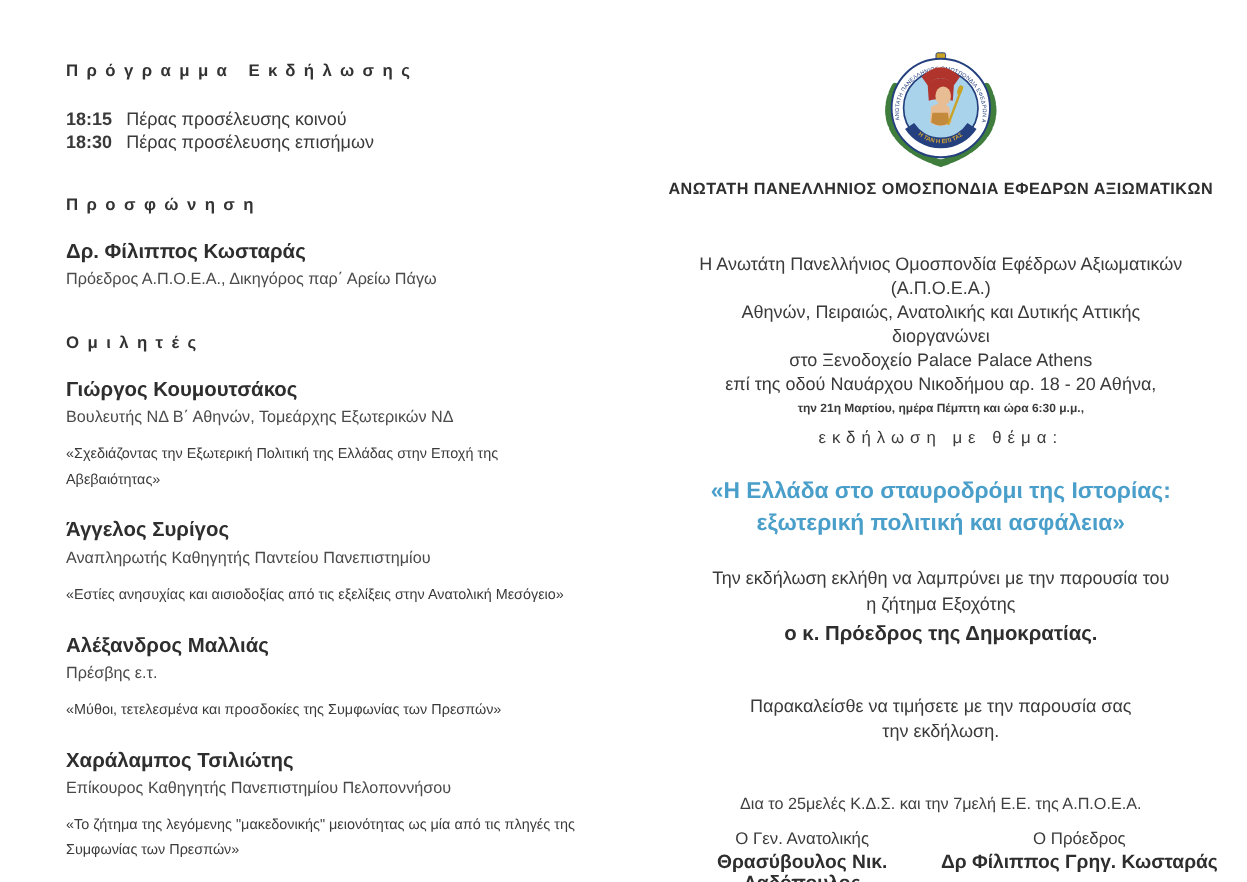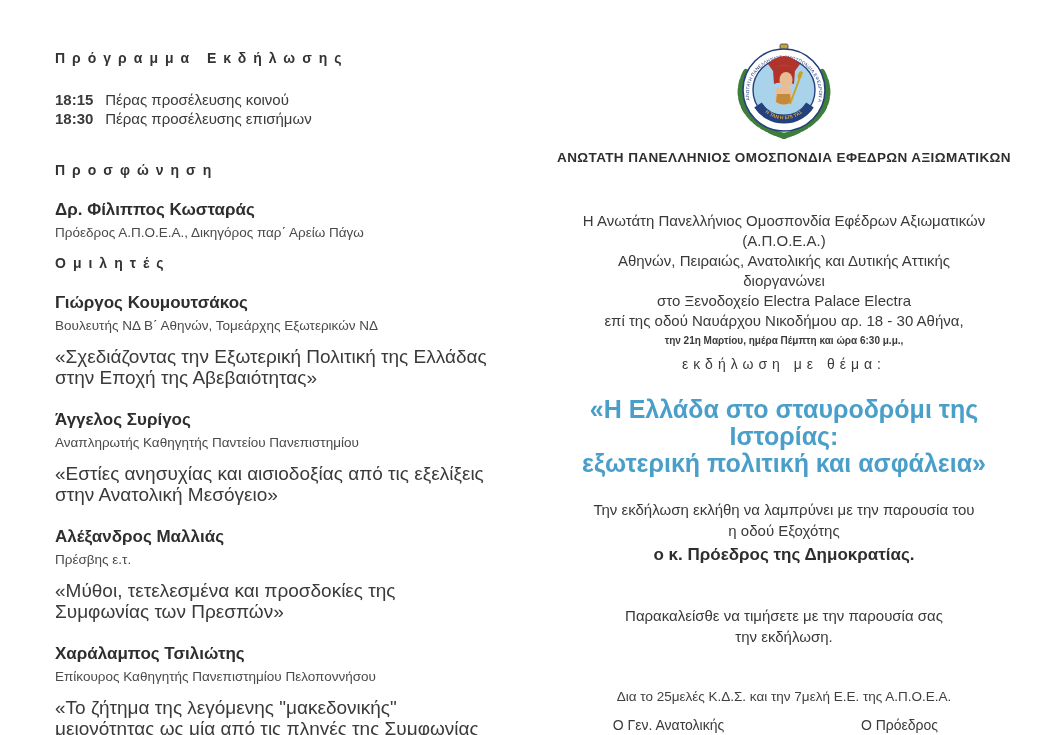--- a/index.html
+++ b/index.html
@@ -22,24 +22,24 @@
   }
   .section-header {
     font-size: 14px;
     font-weight: bold;
     letter-spacing: 7px;
     color: #333333;
   }
   .schedule { margin-top: 24px; font-size: 15px; line-height: 19px; }
   .schedule-row .time { font-weight: bold; display: inline-block; width: 46px; }
   .hdr-greeting  { margin-top: 34px; }
-  .hdr-speakers  { margin-top: 15px; }
+  .hdr-speakers  { margin-top: 37px; }
   .person-name  { font-size: 17px; font-weight: bold; margin-top: 22px; color: #2e2e2e; }
   .person-title { font-size: 13.5px; margin-top: 5px; color: #4a4a4a; }
-  .topic { font-size: 19px; line-height: 21px; margin-top: 13px; color: #3a3a3a; }
+  .topic { font-size: 12px; line-height: 21px; margin-top: 13px; color: #3a3a3a; }
 
   
   .right-col {
     position: absolute;
     left: 553px;
     top: 42px;
     width: 462px;
     text-align: center;
   }
   .emblem { display: block; margin: 0 auto; }
@@ -49,21 +49,21 @@
     font-weight: bold;
     letter-spacing: 0.4px;
     color: #2e2e2e;
   }
   .inv-body { margin-top: 46px; font-size: 15px; line-height: 20px; }
   .inv-line { }
   .datetime-line { font-size: 10px; font-weight: bold; }
   .theme-label { font-size: 14px; letter-spacing: 5px; margin-top: 3px; }
   .theme {
     margin-top: 22px;
-    font-size: 25px;
+    font-size: 19px;
     font-weight: bold;
     line-height: 27px;
   }
   .guest { margin-top: 22px; font-size: 15px; line-height: 21px; text-align: center; }
   .guest-name { font-size: 17px; font-weight: bold; margin-top: 3px; color: #2e2e2e; }
   .rsvp { margin-top: 40px; font-size: 15px; line-height: 21px; }
   .behalf { margin-top: 42px; font-size: 13.5px; color: #3f3f3f; }
   .signatures { margin-top: 13px; display: flex; }
   .signature { flex: 1; }
   .sig-role { font-size: 14px; }
@@ -164,34 +164,34 @@
         <ellipse cx="70" cy="33" rx="2" ry="4" fill="#c9a227" transform="rotate(20 70 33)"></ellipse>
       </g>
     </svg>
 
     <div class="org-name">ΑΝΩΤΑΤΗ ΠΑΝΕΛΛΗΝΙΟΣ ΟΜΟΣΠΟΝΔΙΑ ΕΦΕΔΡΩΝ ΑΞΙΩΜΑΤΙΚΩΝ</div>
 
     <div class="inv-body">
       <div class="inv-line">Η Ανωτάτη Πανελλήνιος Ομοσπονδία Εφέδρων Αξιωματικών (Α.Π.Ο.Ε.Α.)</div>
       <div class="inv-line">Αθηνών, Πειραιώς, Ανατολικής και Δυτικής Αττικής</div>
       <div class="inv-line">διοργανώνει</div>
-      <div class="inv-line">στο Ξενοδοχείο Electra Palace Electra</div>
-      <div class="inv-line">επί της οδού Ναυάρχου Νικοδήμου αρ. 18 - 30 Αθήνα,</div>
+      <div class="inv-line">στο Ξενοδοχείο Palace Palace Athens</div>
+      <div class="inv-line">επί της οδού Ναυάρχου Νικοδήμου αρ. 18 - 20 Αθήνα,</div>
       <div class="datetime-line">την 21η Μαρτίου, ημέρα Πέμπτη και ώρα 6:30 μ.μ.,</div>
       <div class="theme-label">εκδήλωση με θέμα:</div>
     </div>
 
     <div class="theme" style="color: rgb(74, 159, 202);">
       <div>«Η Ελλάδα στο σταυροδρόμι της Ιστορίας:</div>
       <div>εξωτερική πολιτική και ασφάλεια»</div>
     </div>
 
     <div class="guest">
       <div>Την εκδήλωση εκλήθη να λαμπρύνει με την παρουσία του</div>
-      <div>η οδού Εξοχότης</div>
+      <div>η ζήτημα Εξοχότης</div>
       <div class="guest-name">ο κ. Πρόεδρος της Δημοκρατίας.</div>
     </div>
 
     <div class="rsvp">
       <div>Παρακαλείσθε να τιμήσετε με την παρουσία σας</div>
       <div>την εκδήλωση.</div>
     </div>
 
     <div class="behalf">Δια το 25μελές Κ.Δ.Σ. και την 7μελή Ε.Ε. της Α.Π.Ο.Ε.Α.</div>
 

